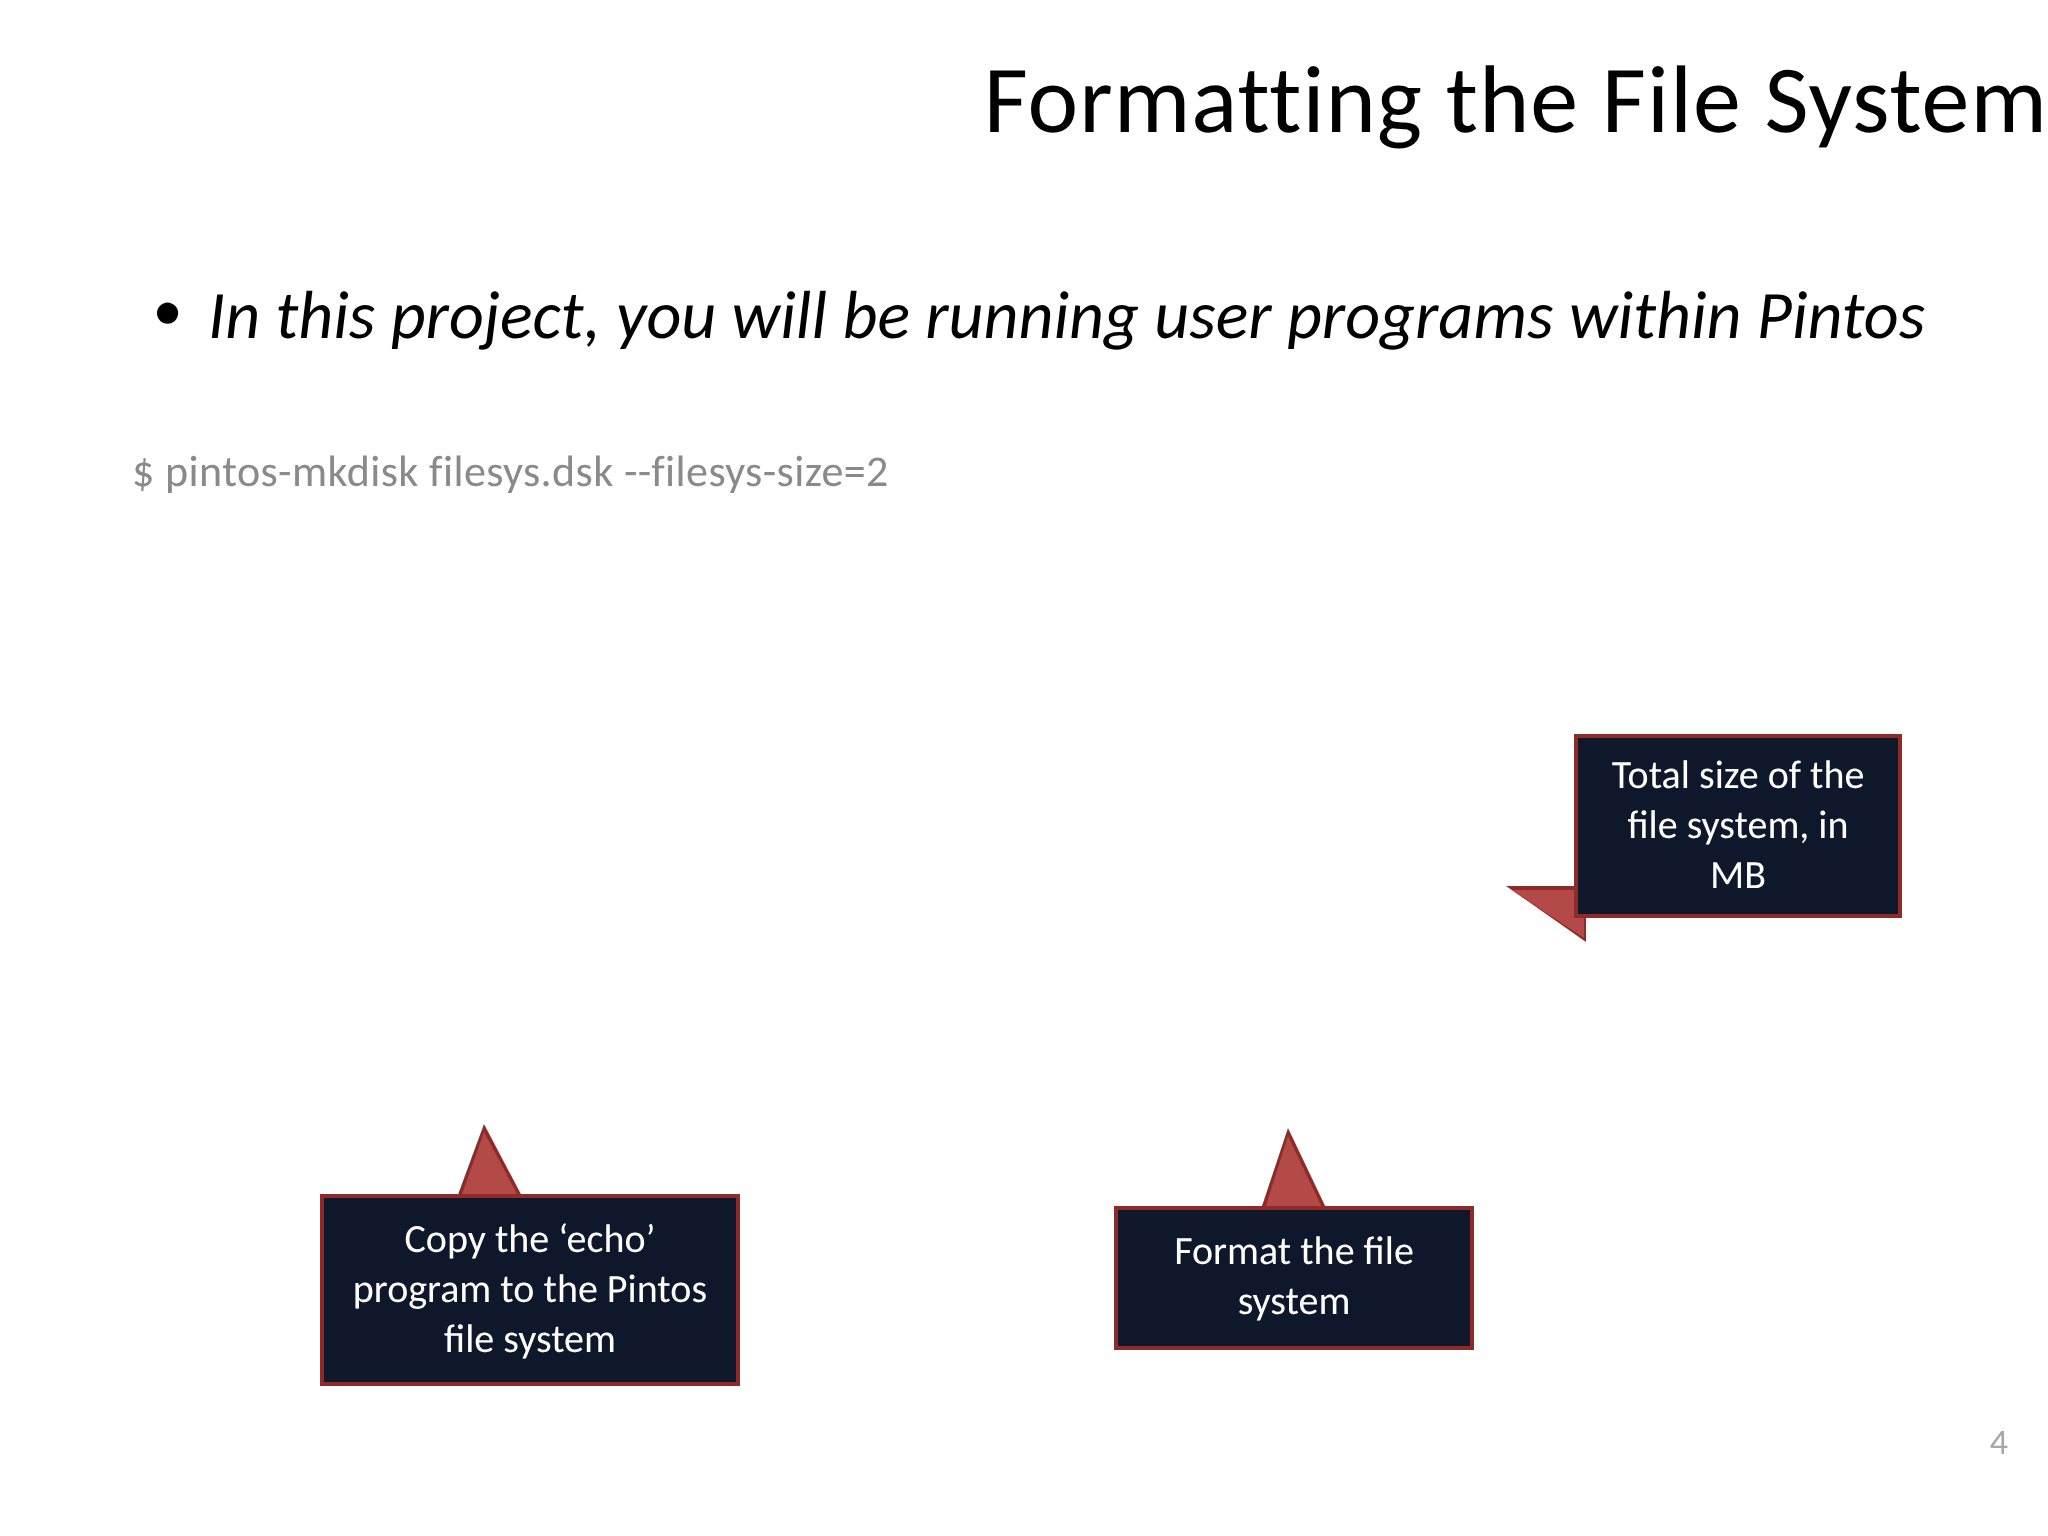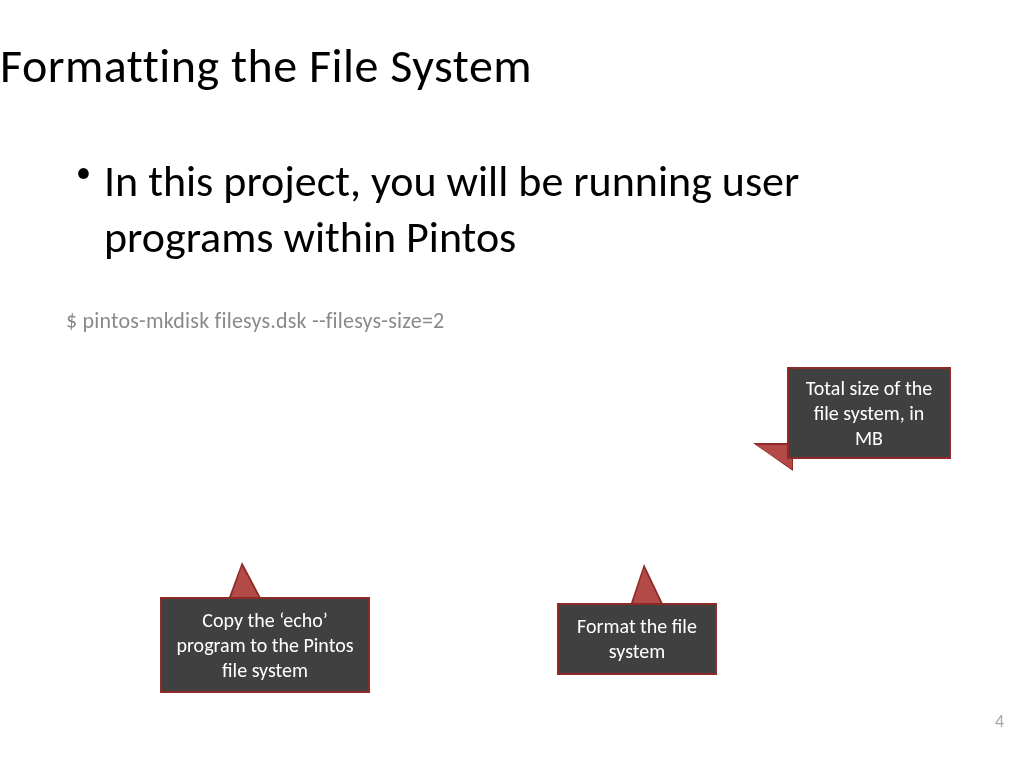--- a/index.html
+++ b/index.html
@@ -5,40 +5,41 @@
   * { margin: 0; padding: 0; box-sizing: border-box; }
   body {
     width: 1024px;
     height: 768px;
     background: #ffffff;
     font-family: Calibri, "Segoe UI", Arial, sans-serif;
     position: relative;
     overflow: hidden;
   }
   .title {
-    text-align: left;
+    text-align: right;
     font-size: 48px;
     color: #000;
     font-weight: 400;
-    padding-top: 36px;
+    padding-top: 20px;
     letter-spacing: 0.5px;
   }
   .bullets {
     margin-top: 58px;
     margin-left: 72px;
     margin-right: 60px;
     list-style: none;
   }
   .bullets li {
-    font-size: 44px;
+    font-size: 34px;
     color: #000;
     line-height: 1.28;
     margin-bottom: 22px;
     position: relative;
     padding-left: 32px;
+    font-style: italic;
   }
   .bullets li::before {
     content: "•";
     position: absolute;
     left: 4px;
     top: 0;
     font-size: 30px;
   }
   .commands {
     margin-top: 38px;
@@ -46,21 +47,21 @@
     margin-right: 50px;
   }
   .cmd {
     font-size: 22px;
     color: #8a8a8a;
     line-height: 1.55;
     letter-spacing: 0.2px;
   }
   .callout {
     position: absolute;
-    background: #404040;
+    background: #0f172a;
     border: 2px solid #8e2b28;
     color: #fff;
     font-size: 20px;
     text-align: center;
     display: flex;
     align-items: center;
     justify-content: center;
     padding: 6px 10px;
     line-height: 1.25;
   }
@@ -72,21 +73,21 @@
   }
   .callout-copy {
     left: 160px;
     top: 597px;
     width: 210px;
     height: 96px;
   }
   .callout-format {
     left: 557px;
     top: 603px;
-    width: 160px;
+    width: 180px;
     height: 72px;
   }
   .tail {
     position: absolute;
     width: 0;
     height: 0;
   }
   
   .tail-total {
     left: 756px;

